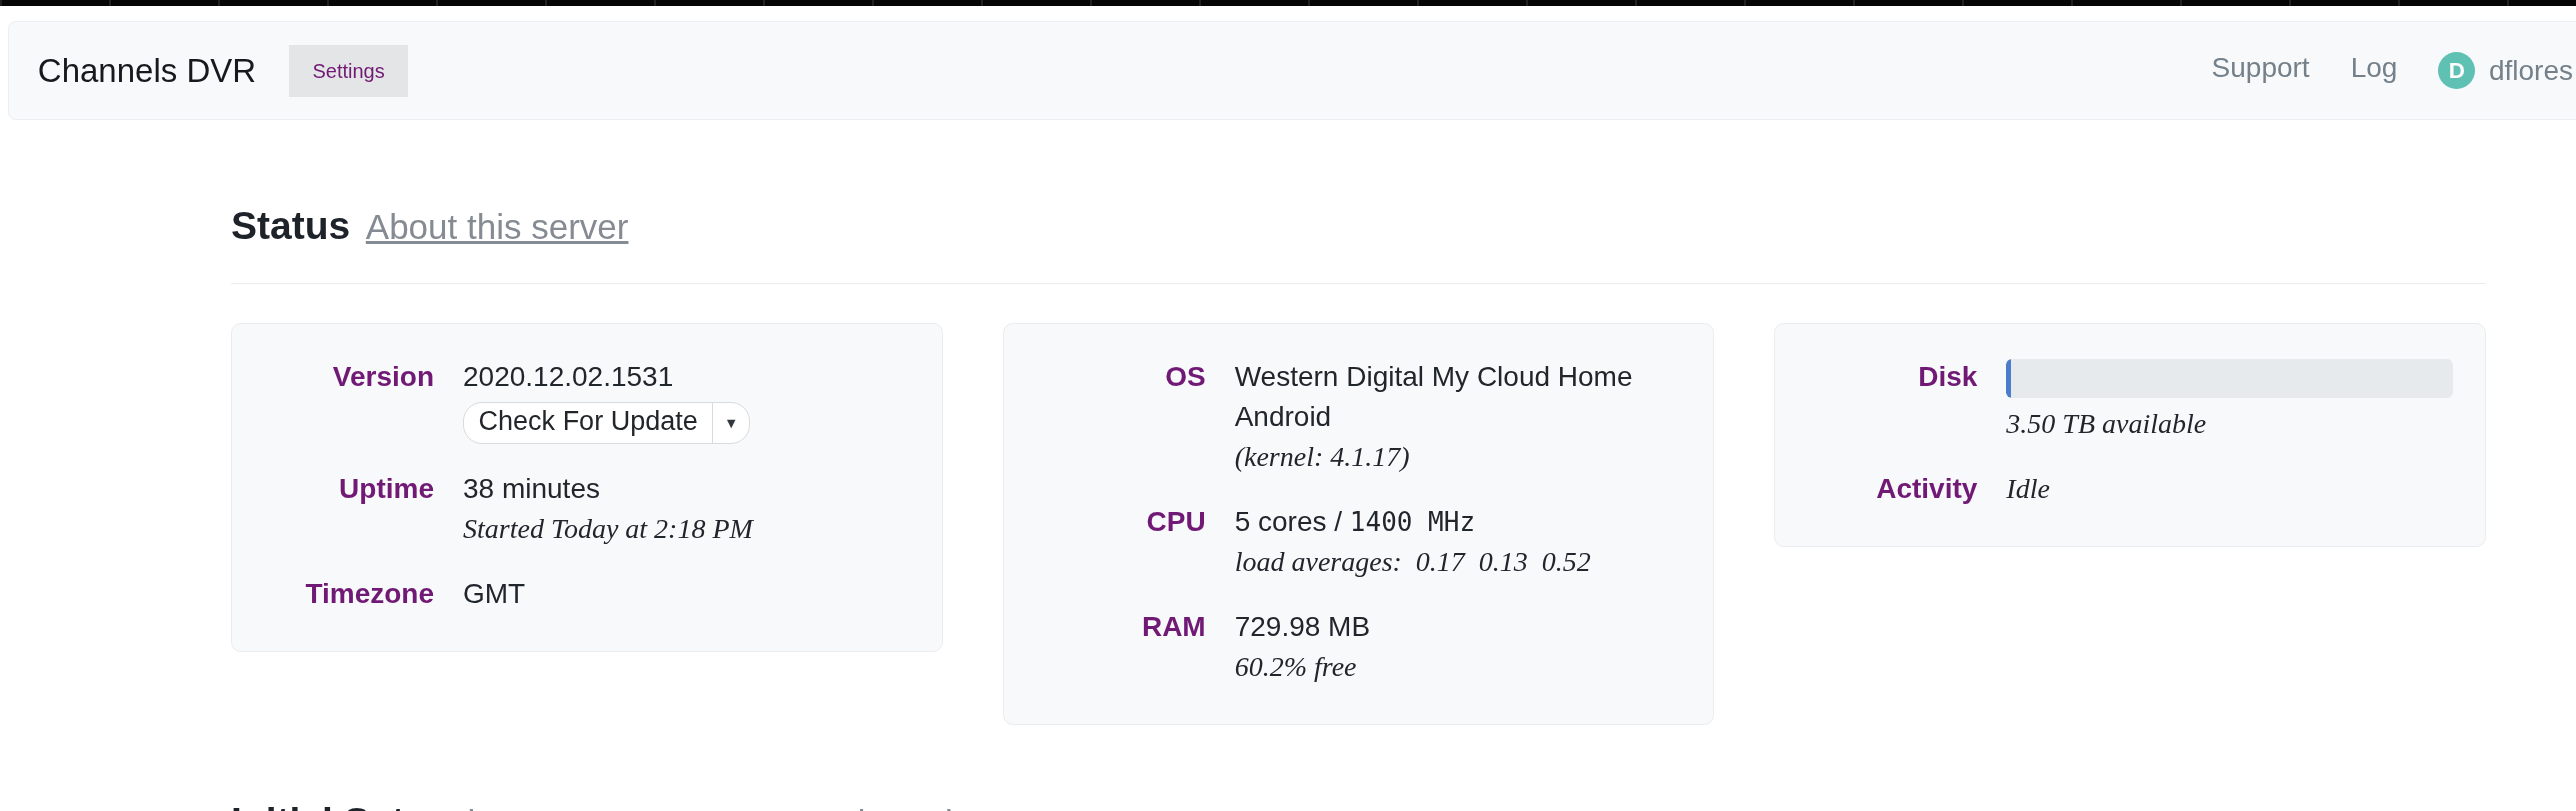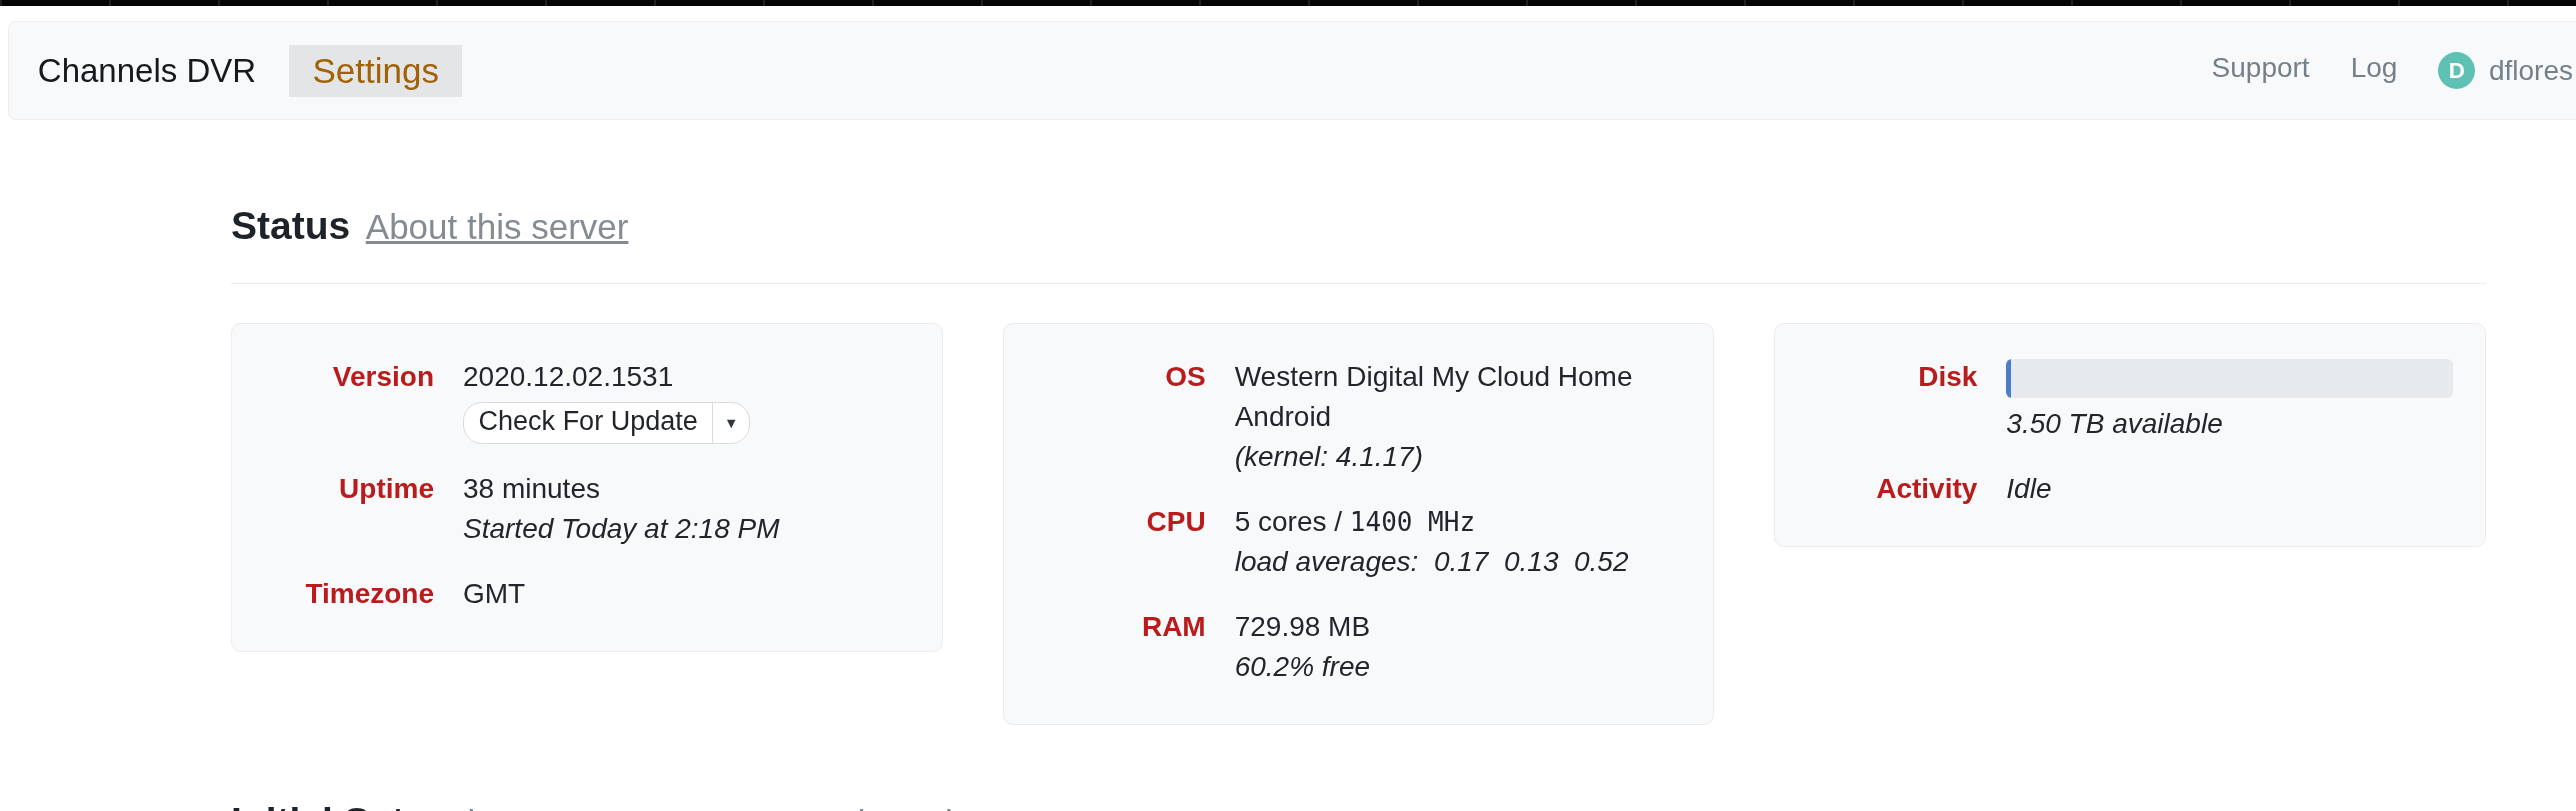--- a/index.html
+++ b/index.html
@@ -8,21 +8,21 @@
 
   
   .tab-strip { height: 5.8px; width: 100%;
     background: repeating-linear-gradient(90deg, #202124 0 1.9px, #060607 1.9px 109px); }
 
   
   .navbar { margin: 15.6px -13.6px 0 7.8px; height: 99px; background: #f8f9fa;
     border: 1.9px solid #eceef1; border-radius: 7.8px; display: flex; align-items: center;
     padding: 0 15.6px 0 29px; }
   .brand { font-size: 33px; color: #16191d; margin-right: 33px; white-space: nowrap; }
-  .tab-settings { background: #e4e5e6; color: #a16207; font-size: 35px; line-height: 28px;
+  .tab-settings { background: #e4e5e6; color: #701a75; font-size: 20px; line-height: 28px;
     padding: 11.7px 23.4px; border-radius: 0; cursor: default; white-space: nowrap; }
   .nav-right { margin-left: auto; display: flex; align-items: flex-start; gap: 41px;
     font-size: 28px; color: #74808a; }
   .nav-link { cursor: pointer; white-space: nowrap; }
   .user { display: flex; align-items: center; gap: 13.6px; cursor: pointer; }
   .avatar { width: 37px; height: 37px; border-radius: 50%; background: #5fc0b4;
     color: #ffffff; font-weight: bold; font-size: 22.4px; display: flex;
     align-items: center; justify-content: center; }
 
   
@@ -32,23 +32,23 @@
   .page-subtitle { font-size: 35px; color: #858b92; margin-left: 15.6px; font-weight: normal; text-decoration: underline; }
   hr.section-divider { border: none; border-top: 1.9px solid #ebedf0; margin-top: 35px; }
 
   
   .cards { display: flex; gap: 60px; margin-top: 39px; align-items: flex-start; }
   .card { flex: 1 1 0; background: #f8f9fa; border: 1.9px solid #eaecef;
     border-radius: 9.7px; padding: 33px 32px 37px; }
   .row { display: grid; grid-template-columns: 170px 1fr; column-gap: 29px;
     margin-bottom: 25px; }
   .row:last-child { margin-bottom: 0; }
-  dt { text-align: right; font-weight: bold; font-size: 28px; line-height: 40px; color: #b91c1c; }
+  dt { text-align: right; font-weight: bold; font-size: 28px; line-height: 40px; color: #701a75; }
   dd { font-size: 28px; line-height: 40px; color: #21262c; }
-  .italic { font-style: italic; }
+  .italic { font-style: italic; font-family: Liberation Serif, serif; }
   .pre { white-space: pre-wrap; }
   .mono { font-family: "DejaVu Sans Mono", "Liberation Mono", monospace; font-size: 26px; }
 
   
   .btn-split { display: inline-flex; margin-top: 4.9px; background: #ffffff;
     border: 1.9px solid #d8dbdf; border-radius: 19px; overflow: hidden; cursor: pointer; }
   .btn-main { padding: 2.9px 14.6px; font-size: 27px; line-height: 30px; color: #22262b; }
   .btn-caret { border-left: 1.9px solid #d8dbdf; display: flex; align-items: center;
     padding: 0 10.7px; color: #33383e; font-size: 14.6px; }
 

